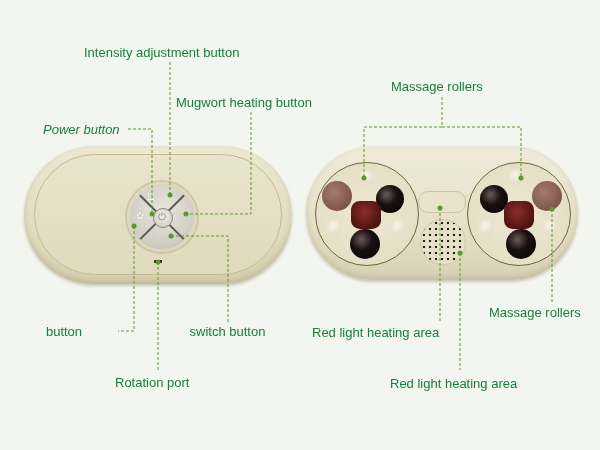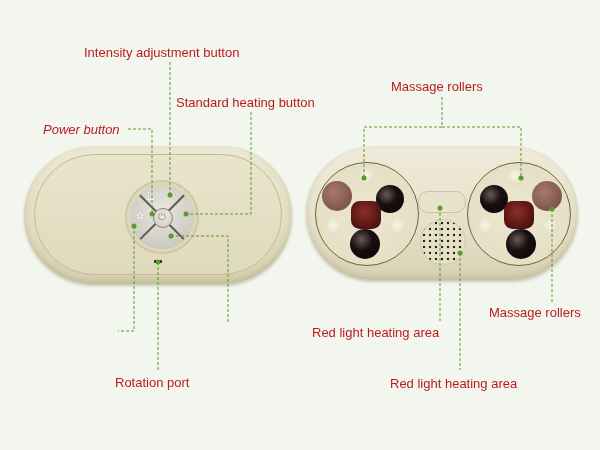--- a/index.html
+++ b/index.html
@@ -1,17 +1,17 @@
 <!DOCTYPE html>
 <html><head>
 <meta charset="utf-8">
 <style>
   html,body{margin:0;padding:0;}
   body{width:600px;height:450px;background:#f3f6ef;position:relative;overflow:hidden;font-family:"Liberation Sans",sans-serif;}
-  .label{position:absolute;font-size:13px;color:#b91c1c;white-space:nowrap;line-height:15px;}
+  .label{position:absolute;font-size:13px;color:#15803d;white-space:nowrap;line-height:15px;}
   .label.center{text-align:center;}
   svg.leaders{position:absolute;left:0;top:0;pointer-events:none;}
   .device{position:absolute;}
   
   #left-device{left:24px;top:146px;width:268px;height:138px;border-radius:70px;
     background:linear-gradient(180deg,#ece8d2 0%,#e2ddc0 60%,#d6d0b0 100%);
     box-shadow:0 2px 3px rgba(120,110,80,.35), inset 0 -3px 6px rgba(150,140,100,.35);}
   #left-device .rim{position:absolute;left:10px;top:8px;right:10px;bottom:9px;border-radius:62px;border:1px solid #c4bb92;
     background:linear-gradient(180deg,#e9e5cc,#dfdabd);}
   #control-pad{position:absolute;left:103px;top:36px;width:64px;height:64px;border-radius:50%;
@@ -114,24 +114,26 @@
     <circle cx="158" cy="262" r="2.5"></circle>
     <circle cx="364" cy="178" r="2.5"></circle>
     <circle cx="521" cy="178" r="2.5"></circle>
     <circle cx="440" cy="208" r="2.5"></circle>
     <circle cx="460" cy="253" r="2.5"></circle>
     <circle cx="552" cy="209" r="2.5"></circle>
   </g>
 </svg>
 
 <div class="label" style="left:84px;top:45px;">Intensity adjustment button</div>
-<div class="label" style="left:176px;top:95px;">Standard heating button</div>
+<div class="label" style="left:176px;top:95px;">Mugwort heating button</div>
 <div class="label" style="left:43px;top:122px;font-style:italic;">Power button</div>
 <div class="label center" style="left:10px;top:324px;width:108px;">
+  <div>button</div>
 </div>
 <div class="label center" style="left:170px;top:324px;width:115px;">
+  <div>switch button</div>
 </div>
 <div class="label" style="left:115px;top:375px;">Rotation port</div>
 
 <div class="label" style="left:391px;top:79px;">Massage rollers</div>
 <div class="label" style="left:489px;top:305px;">Massage rollers</div>
 <div class="label" style="left:312px;top:325px;">Red light heating area</div>
 <div class="label" style="left:390px;top:376px;">Red light heating area</div>
 
 </body></html>

